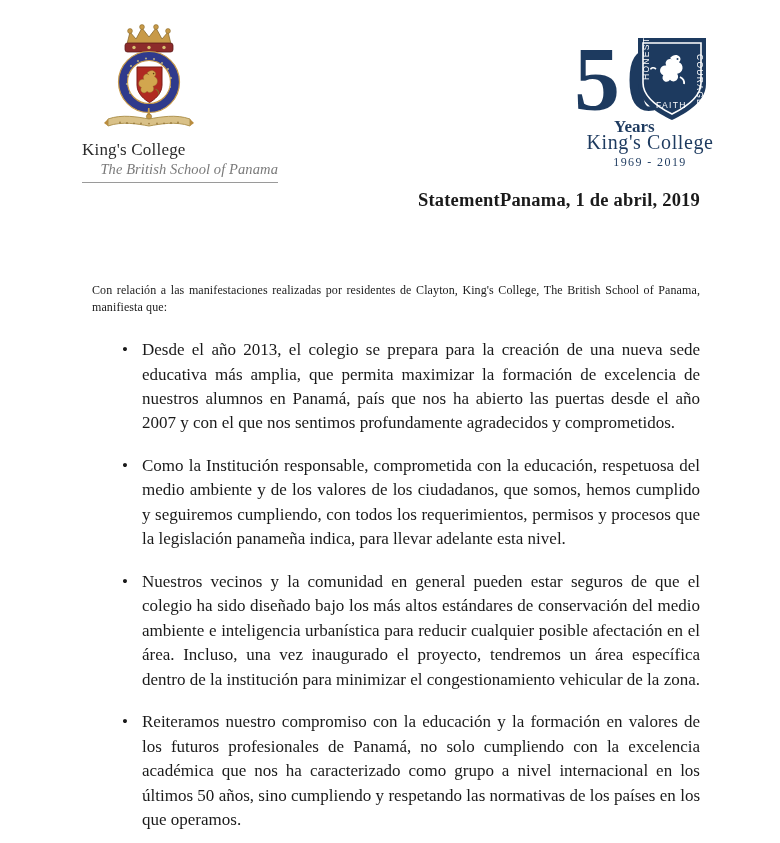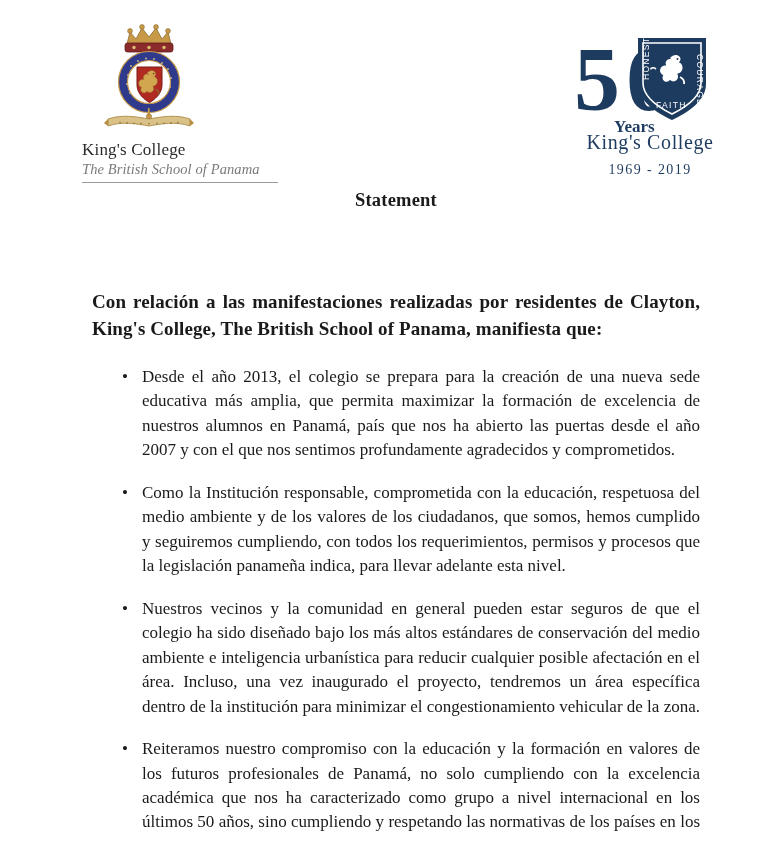--- a/index.html
+++ b/index.html
@@ -47,20 +47,21 @@
     letter-spacing: .2px;
     line-height: 1.15;
   }
   .wordmark-sub {
     font-size: 14.5px;
     font-style: italic;
     color: #7a7a7a;
     line-height: 1.2;
     margin-top: 1px;
     letter-spacing: .1px;
+    text-align: right;
   }
   .wordmark-rule {
     margin-top: 4px;
     border-bottom: 1.2px solid #9a9a9a;
     width: 196px;
   }
 
   
   .anniv-block {
     position: absolute;
@@ -76,50 +77,50 @@
     margin: 0 auto;
   }
   .anniv-college {
     font-size: 20px;
     color: #1d3a5f;
     letter-spacing: .6px;
     line-height: 1;
     margin-top: -4px;
   }
   .anniv-years {
-    font-size: 14px;
+    font-size: 12px;
     color: #1d3a5f;
     letter-spacing: 1.4px;
-    margin-top: 10px;
+    margin-top: 3px;
   }
 
   
   .title-row {
     position: absolute;
     left: 92px;
     top: 190px;
     width: 608px;
     display: flex;
-    justify-content: center;
+    justify-content: flex-end;
     align-items: baseline;
     font-weight: bold;
     font-size: 18.5px;
     letter-spacing: .2px;
   }
 
   
   .body-wrap {
     position: absolute;
     left: 92px;
     top: 270px;
     width: 608px;
   }
   .intro {
-    font-weight: bold;
-    font-size: 19px;
+    font-weight: normal;
+    font-size: 12px;
     line-height: 1.42;
     text-align: justify;
     text-justify: inter-word;
     letter-spacing: .1px;
   }
   .bullet-list {
     margin: 22px 0 0 0;
     padding: 0;
     list-style: none;
   }
@@ -251,20 +252,21 @@
       <text x="44" y="104" font-family="Liberation Serif, serif" font-size="17" font-weight="bold" fill="#1d3a5f">Years</text>
     </svg>
 
     <div class="anniv-college">King's College</div>
     <div class="anniv-years">1969 - 2019</div>
   </div>
 </div>
 
 <div class="title-row">
   <span>Statement</span>
+  <span>Panama, 1 de abril, 2019</span>
 </div>
 
 <div class="body-wrap">
 
   <p class="intro">Con relación a las manifestaciones realizadas por residentes de Clayton, King's College, The British School of Panama, manifiesta que:</p>
 
   <ul class="bullet-list">
     <li class="bullet-item">
       <span class="bullet-marker">•</span>
       <span>Desde el año 2013, el colegio se prepara para la creación de una nueva sede educativa más amplia, que permita maximizar la formación de excelencia de nuestros alumnos en Panamá, país que nos ha abierto las puertas desde el año 2007 y con el que nos sentimos profundamente agradecidos y comprometidos.</span>

